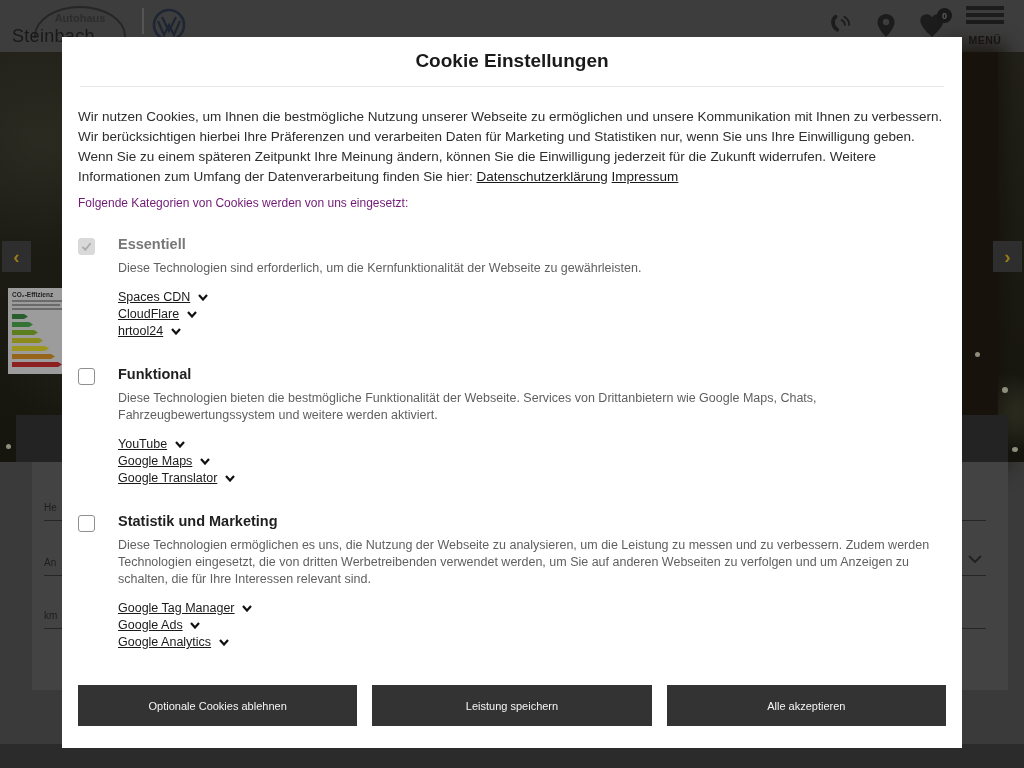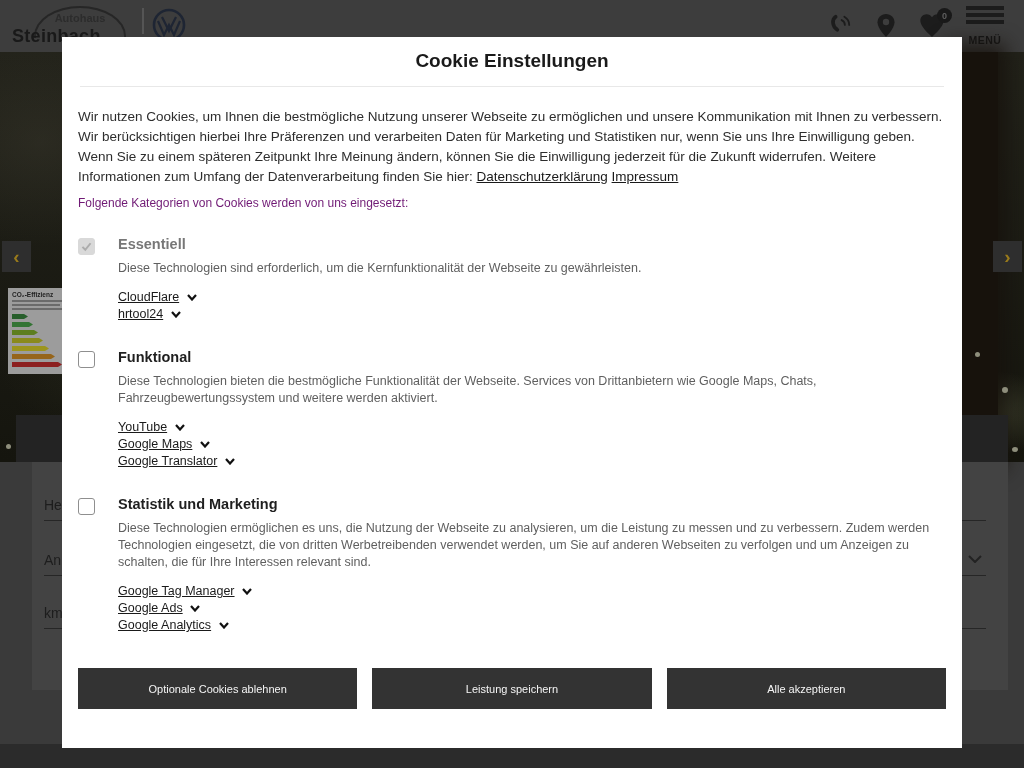--- a/index.html
+++ b/index.html
@@ -8,21 +8,21 @@
 
   
   #page { position:absolute; inset:0; }
 
   .site-header { position:absolute; left:0; top:0; width:1024px; height:52px; background:#3d3d3d; }
   .brand { position:absolute; left:12px; top:2px; height:50px; display:flex; align-items:flex-start; }
   .car-outline { position:absolute; left:22px; top:6px; width:92px; height:32px;
     border:2px solid #262626; border-bottom:none; border-radius:46px 46px 0 0 / 30px 30px 0 0; }
   .autohaus-txt { position:absolute; left:0; right:0; top:12px; text-align:center;
     font-size:11px; font-weight:bold; color:#2c2c2c; }
-  .steinbach-txt { position:absolute; left:0px; top:26px; font-size:18px; font-weight:bold; color:#191919; letter-spacing:0.3px; }
+  .steinbach-txt { position:absolute; left:0px; top:26px; font-size:18px; font-weight:normal; color:#191919; letter-spacing:0.3px; }
   .brand-sep { position:absolute; left:130px; top:8px; width:2px; height:26px; background:#555; }
   .vw-logo { position:absolute; left:140px; top:8px; }
 
   .hdr-icons { position:absolute; right:18px; top:0; height:52px; display:flex; align-items:center; gap:18px; }
   .hdr-ic { position:relative; width:28px; height:36px; display:flex; align-items:center; justify-content:center; }
   .fav-badge { position:absolute; right:-6px; top:0px; width:15px; height:15px; border-radius:50%;
     background:#191919; color:#5e5e5e; font-size:9px; font-weight:bold; display:flex; align-items:center; justify-content:center; }
   .menu-btn { width:40px; text-align:center; }
   .menu-lines div { width:38px; height:4px; background:#1c1c1c; margin:0 auto 3px auto; }
   .menu-label { font-size:10.5px; font-weight:bold; color:#161616; letter-spacing:0.5px; margin-top:10px; }
@@ -49,21 +49,21 @@
   .energy-title { font-size:6.5px; font-weight:bold; color:#1f1f1f; }
   .energy-line { height:2px; background:#6a6a6a; margin-top:2px; }
   .bars { margin-top:4px; }
   .bar { height:5px; margin-bottom:3px;
     clip-path:polygon(0 0, calc(100% - 4px) 0, 100% 50%, calc(100% - 4px) 100%, 0 100%); }
 
   .dark-band { position:absolute; left:16px; top:415px; width:992px; height:47px; background:#232323; }
 
   .search-panel { position:absolute; left:32px; top:462px; width:976px; height:228px; background:#434343; }
   .form-row { position:absolute; left:12px; right:22px; height:35px; border-bottom:1px solid #262626; }
-  .form-row .fld { position:absolute; left:0; bottom:7px; font-size:14px; color:#1d1d1d; }
+  .form-row .fld { position:absolute; left:0; bottom:7px; font-size:10px; color:#1d1d1d; }
   .row-1 { top:24px; } .row-2 { top:79px; } .row-3 { top:132px; }
   .sel-chev { position:absolute; right:4px; bottom:12px; }
 
   .page-footer { position:absolute; left:0; top:744px; width:1024px; height:24px; background:#2b2b2b; }
 
   
   .overlay { position:absolute; inset:0; background:rgba(0,0,0,0); }
   .dialog { position:absolute; left:62px; top:37px; width:900px; height:711px; background:#ffffff; padding:0 16px; }
   .dlg-title { text-align:center; font-size:19px; font-weight:bold; color:#1a1a1a; padding:13px 0 14px 0; }
   .dlg-divider { height:1px; background:#e8e8e8; margin:0 2px; }
@@ -207,20 +207,24 @@
         <div class="checkbox checked">
           <svg width="13" height="13" viewBox="0 0 16 16">
             <polyline points="3,8.5 6.5,12 13,4" fill="none" stroke="#acacac" stroke-width="2.4"></polyline>
           </svg>
         </div>
       </div>
       <div>
         <div class="cat-name">Essentiell</div>
         <div class="cat-desc">Diese Technologien sind erforderlich, um die Kernfunktionalität der Webseite zu gewährleisten.</div>
         <div class="svc-list">
+          <div class="svc-row"><a class="svc-link">Spaces CDN</a>
+            <svg class="svc-chev" width="10" height="7" viewBox="0 0 10 7">
+                <polyline points="1,1 5,5.5 9,1" fill="none" stroke="#111" stroke-width="2.2"></polyline>
+              </svg></div>
           <div class="svc-row"><a class="svc-link">CloudFlare</a>
             <svg class="svc-chev" width="10" height="7" viewBox="0 0 10 7">
                 <polyline points="1,1 5,5.5 9,1" fill="none" stroke="#111" stroke-width="2.2"></polyline>
               </svg></div>
           <div class="svc-row"><a class="svc-link">hrtool24</a>
             <svg class="svc-chev" width="10" height="7" viewBox="0 0 10 7">
                 <polyline points="1,1 5,5.5 9,1" fill="none" stroke="#111" stroke-width="2.2"></polyline>
               </svg></div>
         </div>
       </div>

